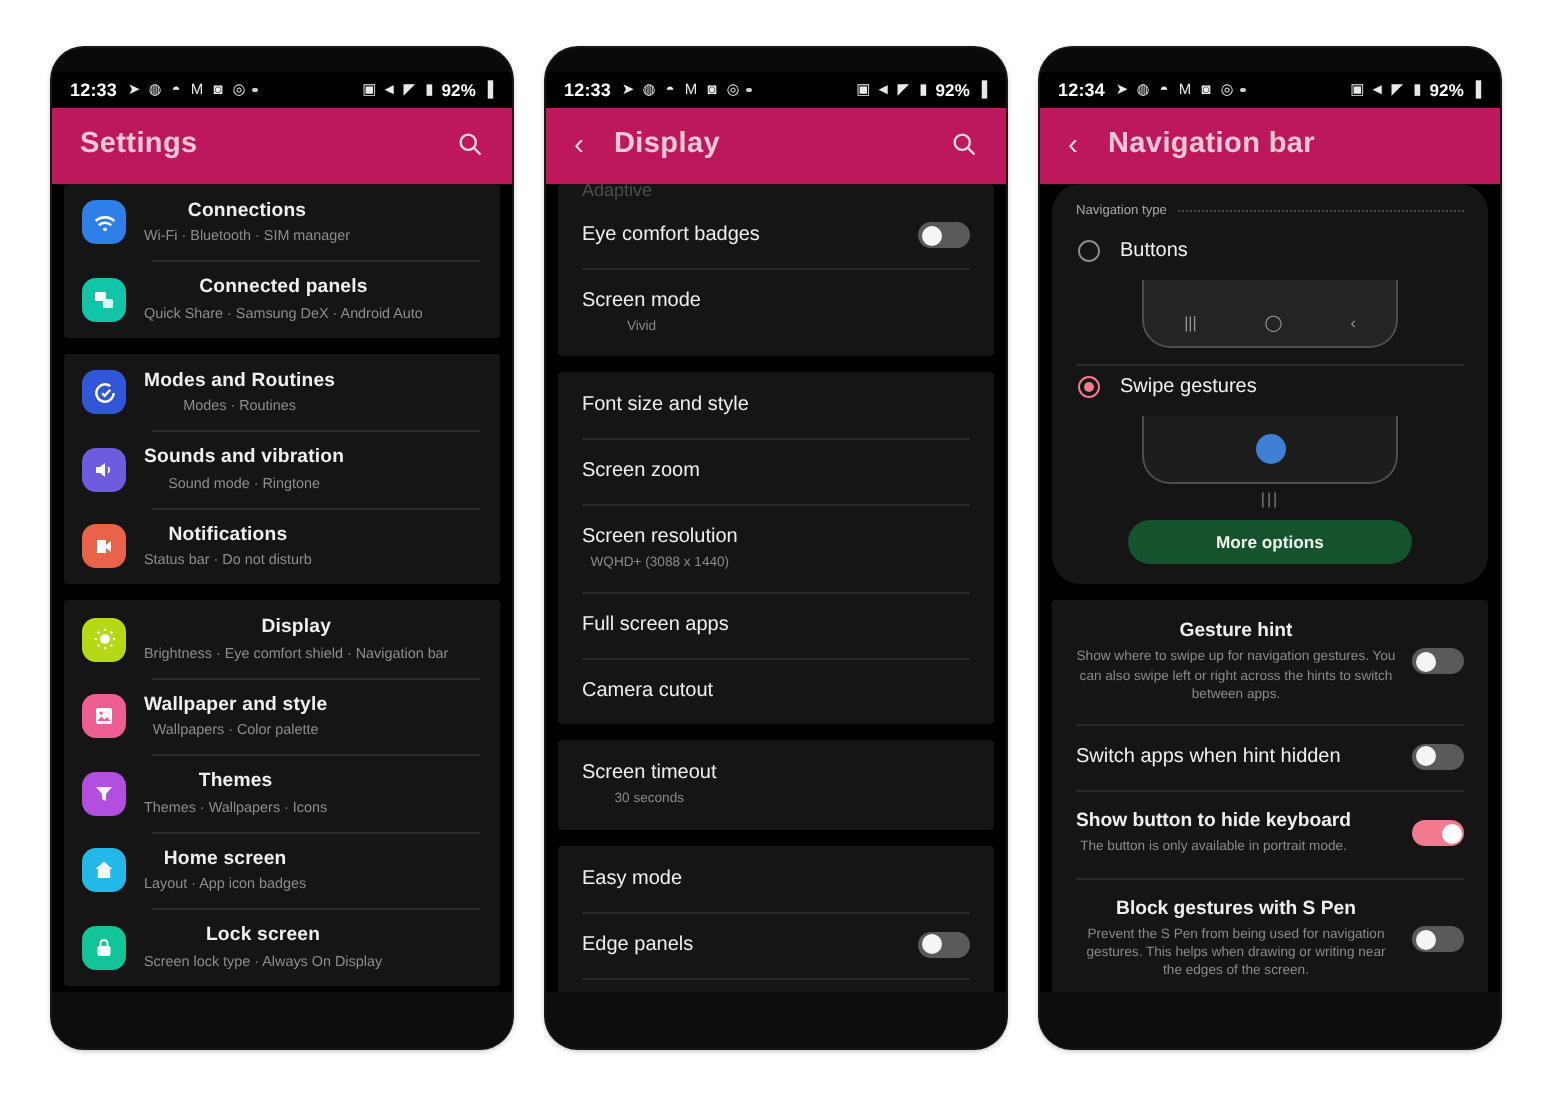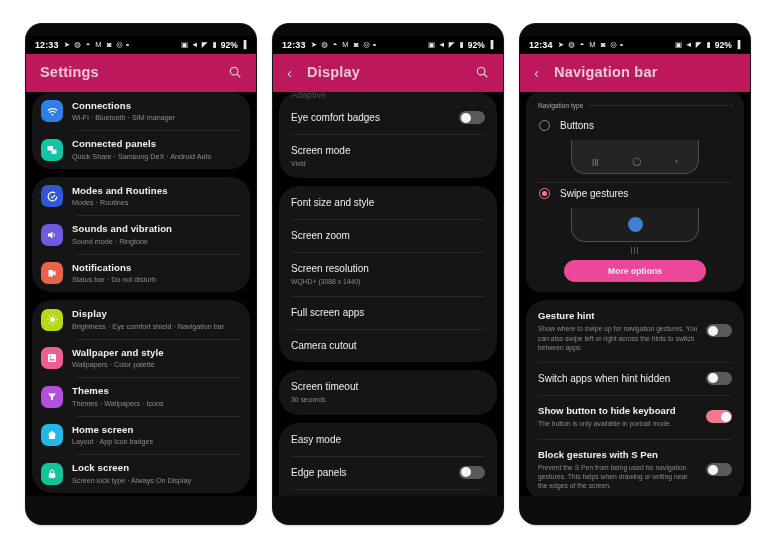--- a/index.html
+++ b/index.html
@@ -101,23 +101,24 @@
 
   
   .content {
     flex: 1;
     overflow: hidden;
     padding: 0 6px;
     position: relative;
   }
   .card {
     background: #151515;
-    border-radius: 20px;
+    border-radius: 2px;
     margin-bottom: 8px;
     overflow: hidden;
+    text-align: center;
   }
 
   
   .srow {
     display: flex;
     align-items: center;
     padding: 8px 10px 8px 9px;
     gap: 9px;
     position: relative;
   }
@@ -308,21 +309,21 @@
     font-size: 8px;
     letter-spacing: 1px;
     margin: 3px 0 6px 0;
   }
   .moreopt {
     display: block;
     margin: 0 auto;
     width: 142px;
     padding: 6px 0;
     border-radius: 14px;
-    background: #ec4899;
+    background: #14532d;
     color: #f0f0f0;
     font-size: 8.6px;
     font-weight: 700;
     text-align: center;
     border: none;
     font-family: "Liberation Sans", sans-serif;
   }
   .divider-inner {
     height: 1px;
     background: #2a2a2a;

